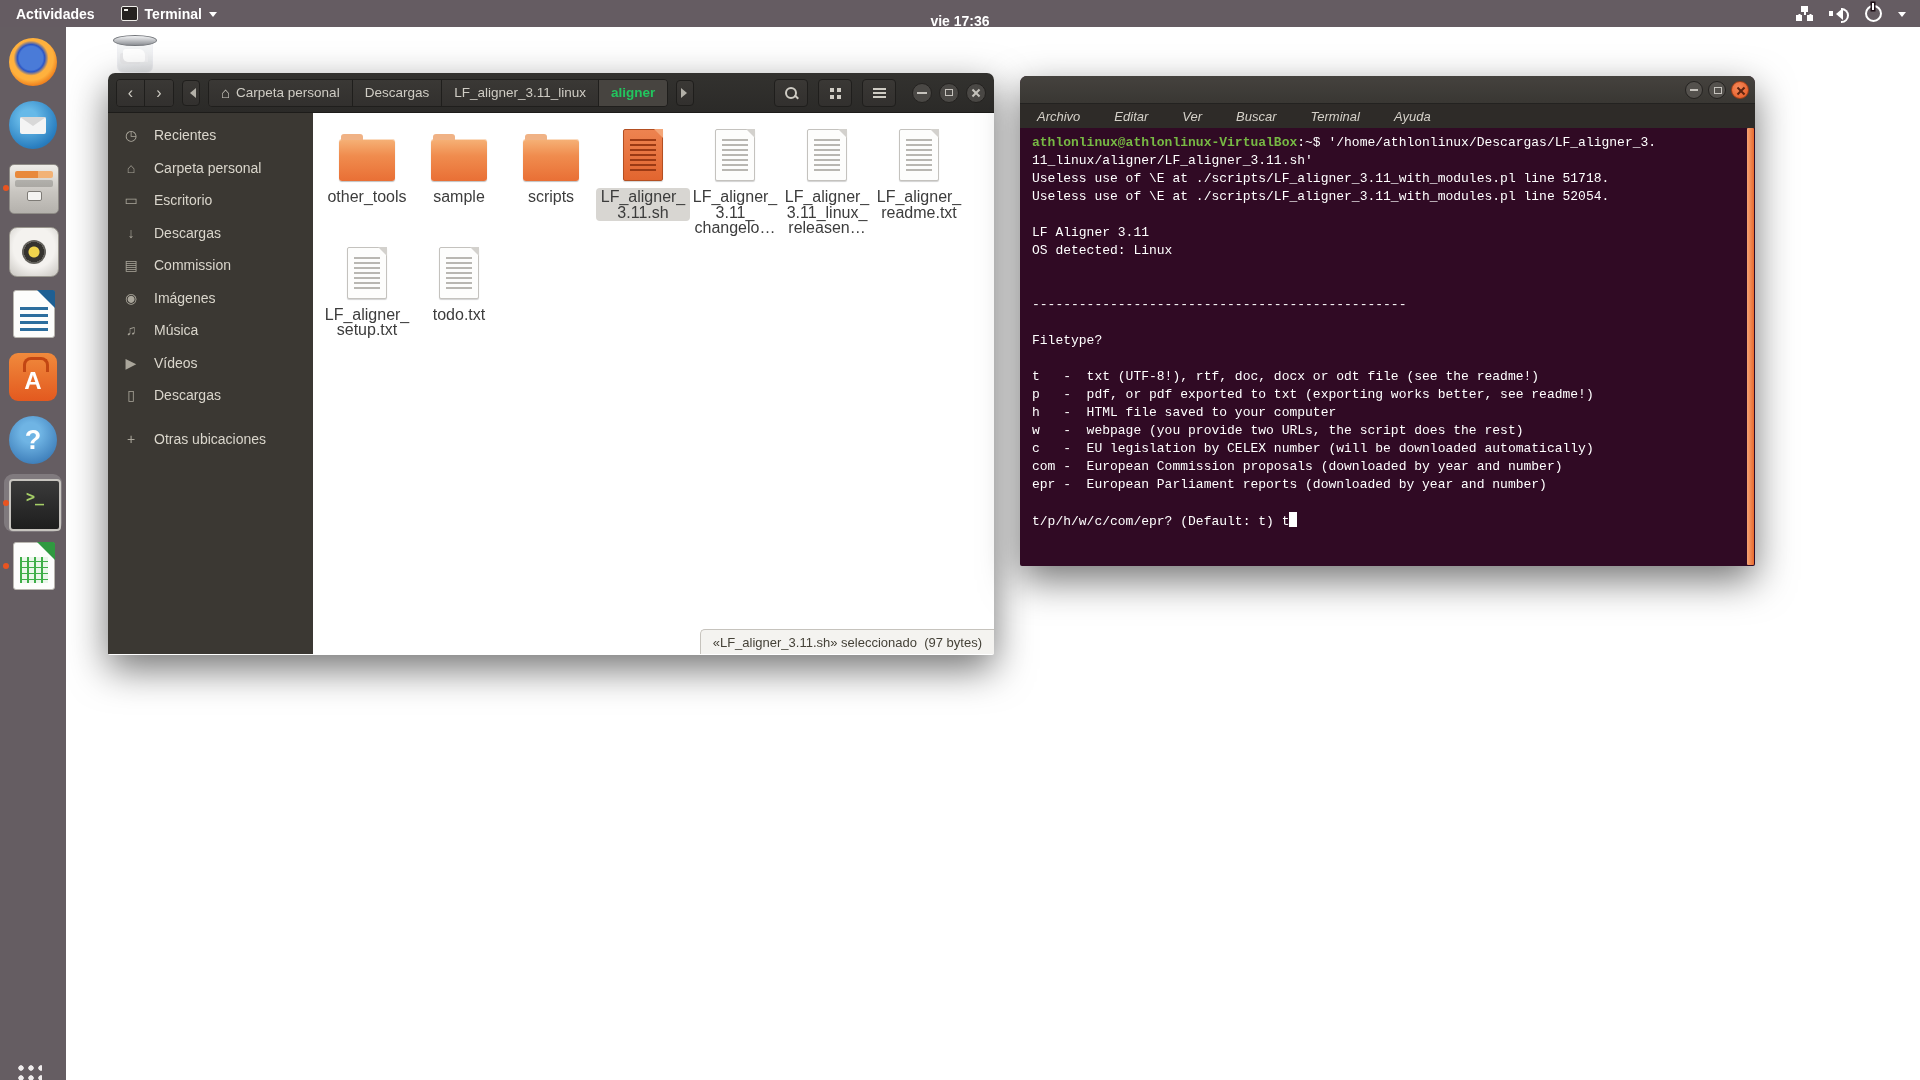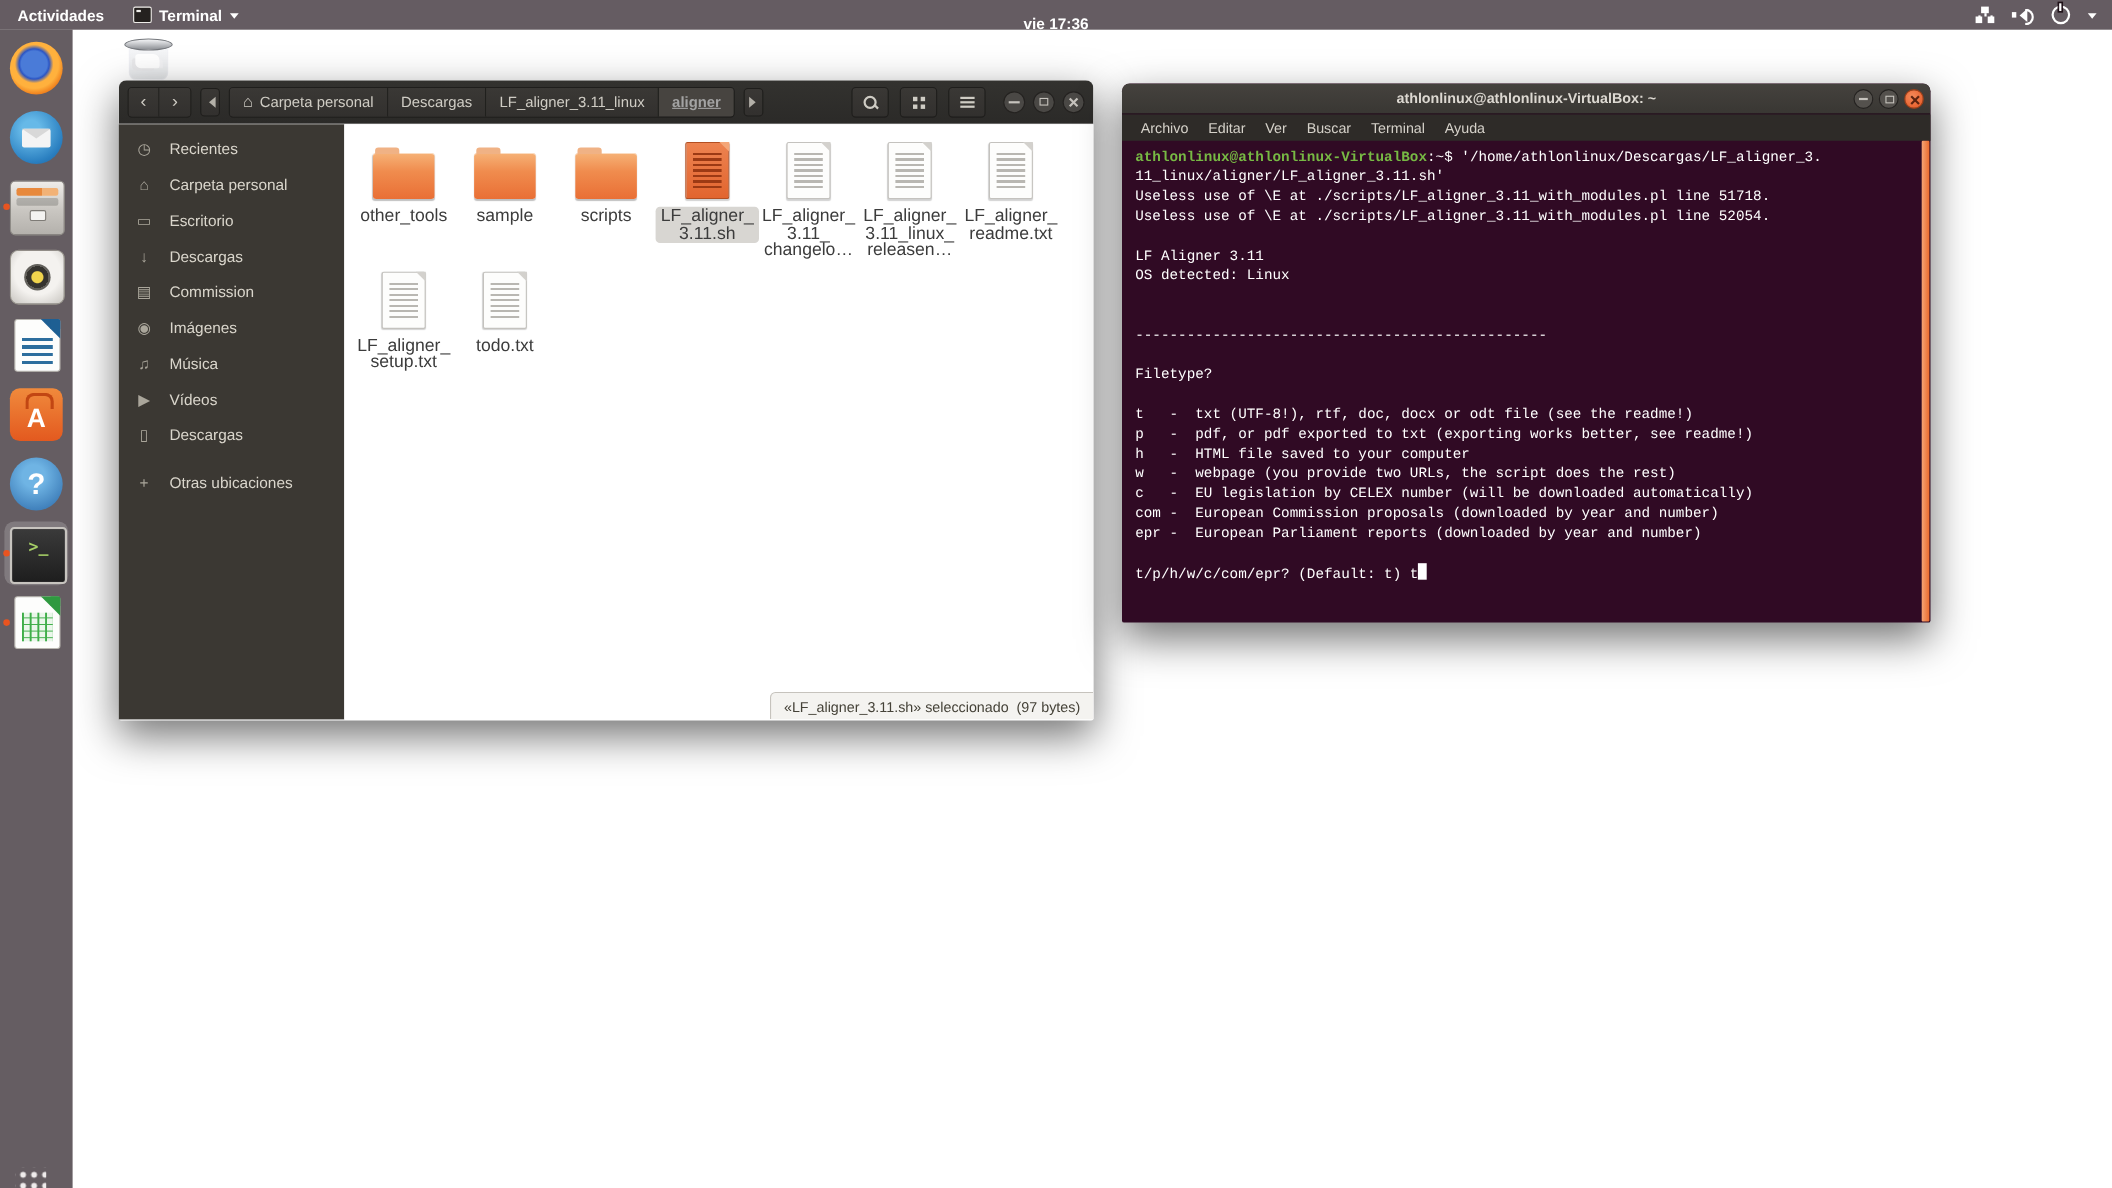--- a/index.html
+++ b/index.html
@@ -92,21 +92,21 @@
   .wc.orange::before,.wc.orange::after{background:#5e2410;}
   
   #files-win{left:108px;top:73px;width:886px;height:582px;z-index:10;background:#fff;}
   #fw-header{height:40px;background:linear-gradient(#33322f,#2b2a28);border-bottom:1px solid #1d1c1a;
      border-radius:7px 7px 0 0;display:flex;align-items:center;padding:0 8px;gap:8px;box-sizing:border-box;}
   .hb-group{display:flex;border:1px solid #1f1e1c;border-radius:4px;overflow:hidden;background:#343230;}
   .hb-btn{height:26px;min-width:28px;display:flex;align-items:center;justify-content:center;
      color:#cfccc4;font-size:16px;border-right:1px solid #1f1e1c;background:linear-gradient(#3a3835,#32302e);box-sizing:border-box;}
   .hb-btn:last-child{border-right:none;}
   .crumb{padding:0 12px;font-size:13.5px;white-space:nowrap;}
-  .crumb.active{background:#474440;color:#a3a3a3;font-weight:bold;text-decoration:underline;}
+  .crumb.active{background:#474440;color:#22c55e;font-weight:bold;}
   .chev{width:0;height:0;border:5px solid transparent;}
   .chev.left{border-right:6px solid #b3b0a8;margin-right:2px;}
   .chev.right{border-left:6px solid #b3b0a8;margin-left:2px;}
   .home-glyph{font-size:15px;margin-right:6px;}
   .sq-btn{width:32px;height:26px;border:1px solid #1f1e1c;border-radius:4px;background:linear-gradient(#3a3835,#32302e);
      display:flex;align-items:center;justify-content:center;position:relative;}
   .i-search{position:relative;width:14px;height:14px;}
   .i-search::before{content:"";position:absolute;left:1px;top:1px;width:8px;height:8px;border:2px solid #cfccc4;border-radius:50%;}
   .i-search::after{content:"";position:absolute;left:10px;top:10px;width:5px;height:2px;background:#cfccc4;transform:rotate(45deg);}
   .i-grid{width:4px;height:4px;background:#cfccc4;box-shadow:7px 0 0 #cfccc4,0 7px 0 #cfccc4,7px 7px 0 #cfccc4;margin:-6px 0 0 -6px;}
@@ -137,21 +137,21 @@
      border-radius:5px 0 0 0;display:flex;align-items:center;padding:0 12px;font-size:13px;color:#454238;white-space:pre;z-index:5;}
   
   #term-win{left:1020px;top:76px;width:735px;height:490px;z-index:20;background:#300a24;}
   #tw-titlebar{height:27px;background:linear-gradient(#45423e,#393733);border-bottom:1px solid #232220;border-radius:7px 7px 0 0;
      display:flex;align-items:center;position:relative;}
   #tw-title{position:absolute;left:0;right:0;text-align:center;color:#dcd8d1;font-size:13px;font-weight:bold;}
   #tw-controls{margin-left:auto;display:flex;gap:5px;padding-right:6px;z-index:2;}
   #tw-controls .wc{width:18px;height:18px;background:#54514d;}
   #tw-controls .wc.min::before{top:7px;}
   #tw-controls .wc.orange{background:radial-gradient(circle at 40% 35%,#f58a5a,#e8622f 75%);}
-  #tw-menubar{height:24px;background:#2e2b28;display:flex;align-items:center;gap:0;padding-left:8px;}
+  #tw-menubar{height:24px;background:#2e2b28;display:flex;align-items:center;gap:16px;padding-left:8px;font-style:italic;}
   .menu-item{color:#d5d1c9;font-size:13px;padding:0 9px;}
   #tw-content{position:relative;height:439px;box-sizing:border-box;padding:6px 14px 0 12px;}
   #term-lines{font-family:Liberation Mono, monospace;font-size:13px;line-height:18px;color:#ffffff;white-space:pre;}
   .tl{height:18px;}
   .seg-g{color:#77b944;font-weight:bold;}
   .seg-cursor{display:inline-block;width:8px;height:15px;background:#fff;vertical-align:-2px;}
   #tw-scrollbar{position:absolute;right:1px;top:52px;bottom:1px;width:7px;background:linear-gradient(90deg,#f5a475,#e96a2e);border-radius:1px;}
 </style>
 </head>
 <body>
@@ -425,21 +425,20 @@
             </div>
   </div>
         </div>
       <div id="fw-status">«LF_aligner_3.11.sh» seleccionado  (97 bytes)</div>
     </div>
   </div>
 </div>
 
 <div id="term-win" class="abs window">
   <div id="tw-titlebar">
-    <div id="tw-title">athlonlinux@athlonlinux-VirtualBox: ~</div>
     <div id="tw-controls">
       <span class="wc min"></span>
       <span class="wc max"></span>
       <span class="wc close orange"></span>
     </div>
   </div>
   <div id="tw-menubar">
       <span class="menu-item">Archivo</span>
       <span class="menu-item">Editar</span>
       <span class="menu-item">Ver</span>

